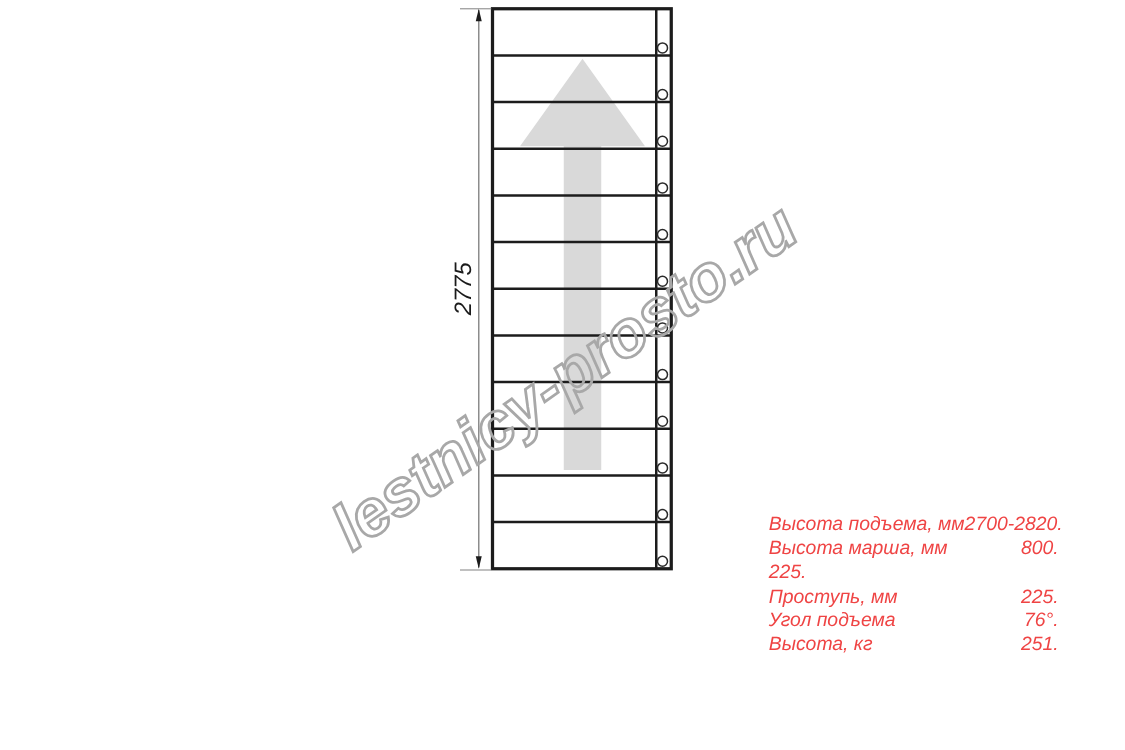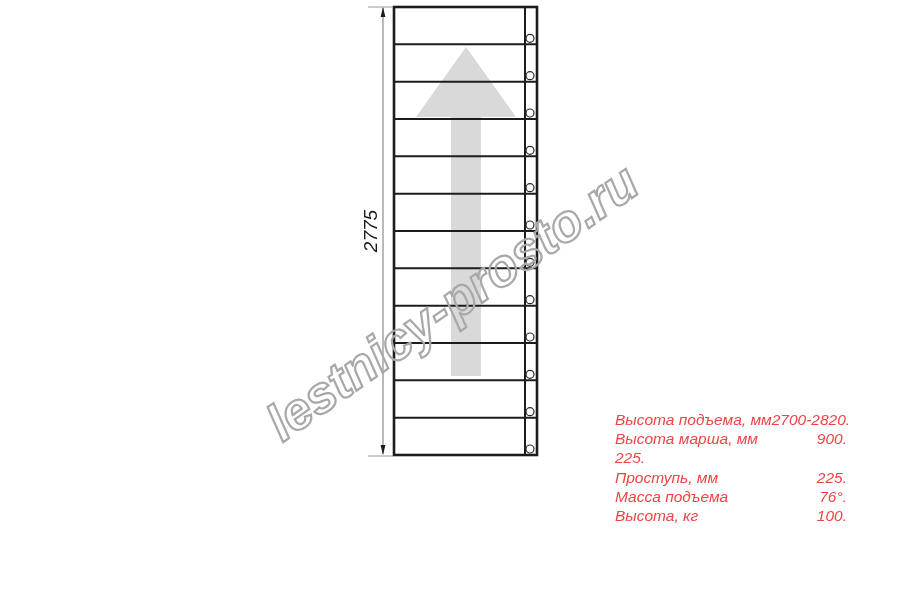--- a/index.html
+++ b/index.html
@@ -111,32 +111,32 @@
 
   <div class="watermark">lestnicy-prosto.ru</div>
 
   <div class="specs" id="specs">
       <div class="spec-row">
         <span class="label">Высота подъема, мм</span>
         <span class="value">2700-2820.</span>
       </div>
       <div class="spec-row">
         <span class="label">Высота марша, мм</span>
-        <span class="value">900.</span>
+        <span class="value">800.</span>
       </div>
       <div class="spec-row">
         <span class="value">225.</span>
       </div>
       <div class="spec-row">
         <span class="label">Проступь, мм</span>
         <span class="value">225.</span>
       </div>
       <div class="spec-row">
-        <span class="label">Масса подъема</span>
+        <span class="label">Угол подъема</span>
         <span class="value">76°.</span>
       </div>
       <div class="spec-row">
         <span class="label">Высота, кг</span>
-        <span class="value">100.</span>
+        <span class="value">251.</span>
       </div>
     </div>
 
 </div>
 
 </body></html>

